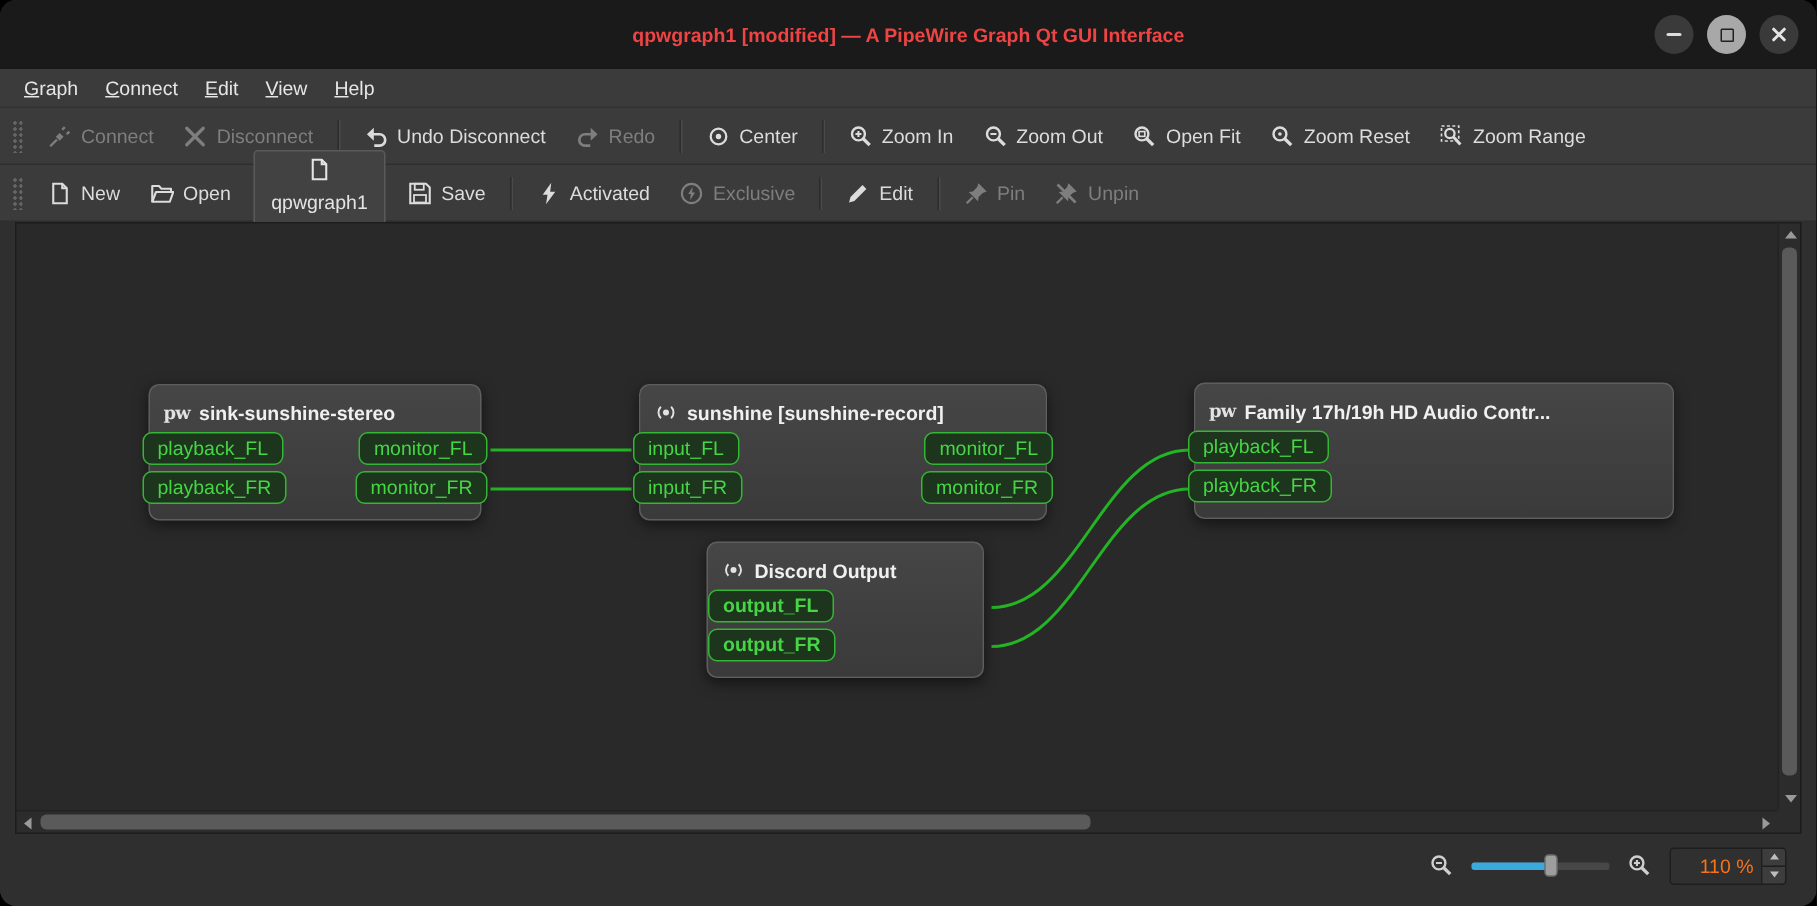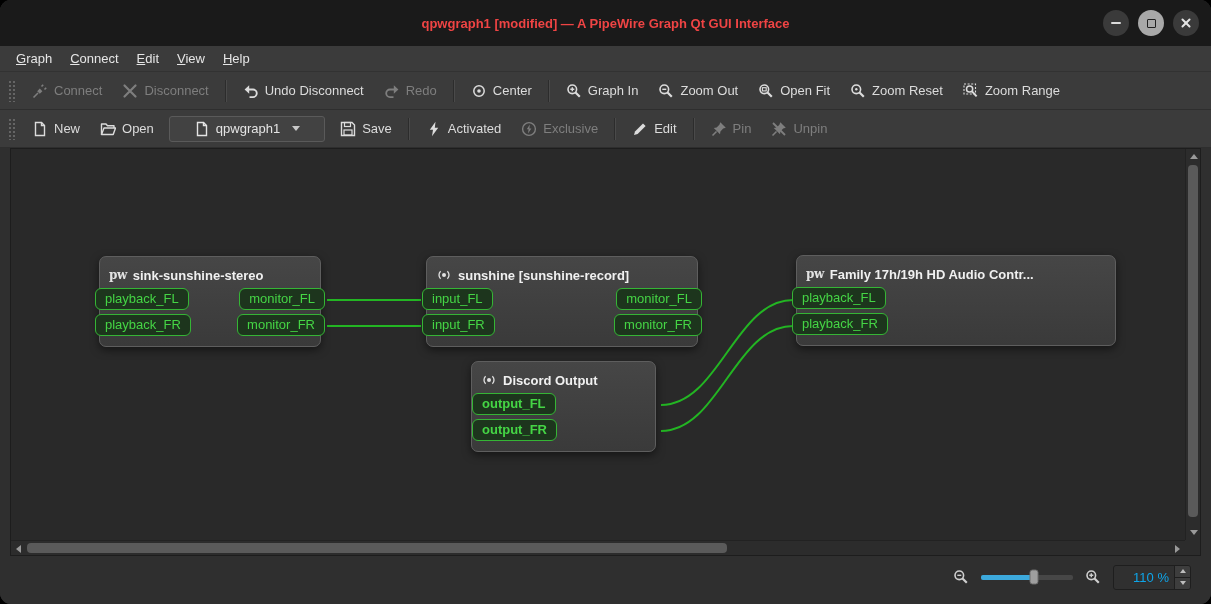--- a/index.html
+++ b/index.html
@@ -36,22 +36,22 @@
   .grip { width:7px; height:22px; margin:0 6px 0 2px;
           background-image:radial-gradient(circle,#656565 1px,transparent 1.3px);
           background-size:4px 4px; }
   .tb-item { display:flex; align-items:center; gap:6px; padding:5px 9px;
              border-radius:3px; color:#dcdcdc; font-size:13px; white-space:nowrap;text-align:center; }
   .tb-item.disabled { color:#7e7e7e; }
   .tb-sep { width:2px; height:22px; margin:0 5px;
             border-left:1px solid #2c2c2c; border-right:1px solid #4a4a4a; }
   .ic { width:16px; height:16px; flex:none; }
   .combo { display:flex; align-items:center; gap:6px; background:#424242;
-           border:1px solid #5a5a5a; border-radius:3px; padding:4px 24px;
-           color:#e4e4e4; font-size:13px; margin:0 4px; }
+           border:1px solid #5a5a5a; border-radius:3px; padding:4px 11px;
+           color:#e4e4e4; font-size:13px; margin:0 4px;flex-direction:column; }
   .combo-arrow { width:0; height:0; border-left:4px solid transparent;
                  border-right:4px solid transparent; border-top:5px solid #c8c8c8;
                  margin-left:6px; }
 
   
   .main { background:#2f2f2f; padding:0 10px; }
   .canvas-frame { position:relative; height:408px; background:#292929;
                   border:1px solid #1d1d1d; overflow:hidden; }
   .edges { position:absolute; left:0; top:0; pointer-events:none; }
   .edges path { pointer-events:stroke; }
@@ -94,21 +94,21 @@
   .statusbar { height:48px; display:flex; align-items:center; justify-content:flex-end;
                gap:12px; padding:0 20px 6px; background:#2f2f2f; }
   .sicon { width:16px; height:16px; color:#cfcfcf; }
   .slider { position:relative; width:92px; height:5px; background:#474747; border-radius:2px; }
   .slider-fill { width:58%; height:100%; background:#3ca9dc; border-radius:2px; }
   .slider-knob { position:absolute; left:58%; top:50%; transform:translate(-50%,-50%);
                  width:9px; height:15px; background:#9e9e9e; border-radius:3px;
                  border:1px solid #6d6d6d; }
   .spinbox { display:flex; align-items:stretch; width:78px; height:25px; background:#303030;
              border:1px solid #1e1e1e; border-radius:3px; overflow:hidden; }
-  .spin-value { flex:1; color:#0ea5e9; font-size:13px; display:flex; align-items:center;
+  .spin-value { flex:1; color:#f97316; font-size:13px; display:flex; align-items:center;
                 justify-content:flex-end; padding-right:5px; }
   .spin-btns { width:16px; display:flex; flex-direction:column; border-left:1px solid #1e1e1e; }
   .spin-btn { flex:1; background:#3d3d3d; display:flex; align-items:center; justify-content:center; }
   .spin-btn + .spin-btn { border-top:1px solid #1e1e1e; }
   .tri-up { width:0; height:0; border-left:3.5px solid transparent; border-right:3.5px solid transparent; border-bottom:4.5px solid #bdbdbd; }
   .tri-down { width:0; height:0; border-left:3.5px solid transparent; border-right:3.5px solid transparent; border-top:4.5px solid #bdbdbd; }
 </style>
 </head>
 <body>
 
@@ -256,21 +256,21 @@
       <svg class="ic">
           <use href="#i-center"></use>
         </svg>
       <span>Center</span>
     </div>
     <div class="tb-sep"></div>
     <div class="tb-item">
       <svg class="ic">
           <use href="#i-zoom-in"></use>
         </svg>
-      <span>Graph In</span>
+      <span>Zoom In</span>
     </div>
     <div class="tb-item">
       <svg class="ic">
           <use href="#i-zoom-out"></use>
         </svg>
       <span>Zoom Out</span>
     </div>
     <div class="tb-item">
       <svg class="ic">
           <use href="#i-zoom-fit"></use>

